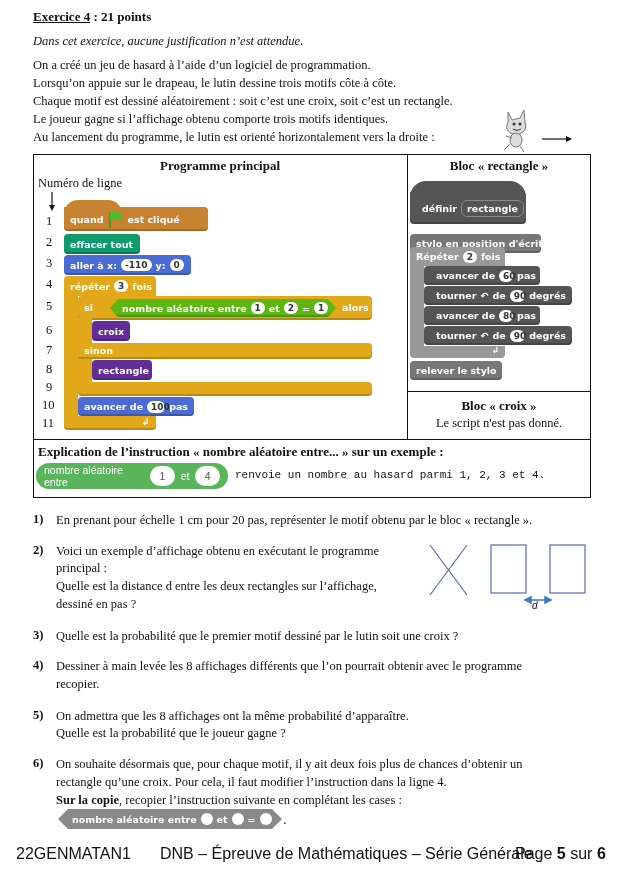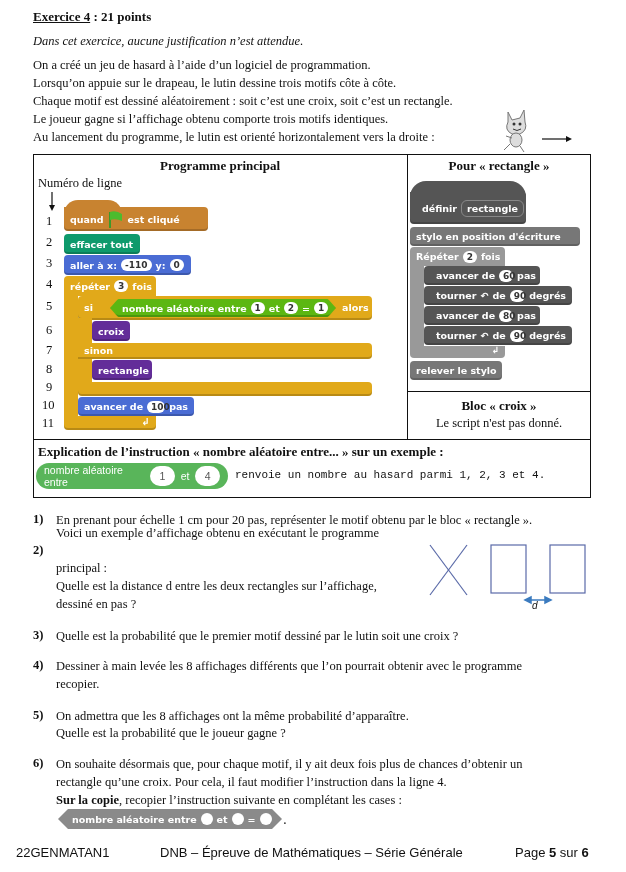--- a/index.html
+++ b/index.html
@@ -23,21 +23,21 @@
   .motion { background: #4a6cd4; }
   .control { background: #e1a91a; }
   .custom { background: #632d99; }
   .ops { background: #5cb712; }
   .dark { background: #555; padding-left: 12px; }
   .gray { background: #777; }
   .lightgray { background: #999; }
   .linenum { position: absolute; left: 46px; font-size: 12.5px; font-family: "Liberation Serif", serif; }
   .q-num { position: absolute; left: 33px; font-weight: bold; font-size: 12.5px; font-family: "Liberation Serif", serif; }
   .q-text { position: absolute; left: 56px; font-size: 12.5px; line-height: 18px; font-family: Liberation Serif, serif; }
-  .footer { position: absolute; top: 845px; font-family: "Liberation Sans", sans-serif; font-size: 13px; color: #111; }
+  .footer { position: absolute; top: 845px; font-family: "Liberation Sans", sans-serif; font-size: 16px; color: #111; }
 </style>
 </head>
 <body>
 
 <div class="abs title"><u>Exercice 4</u> <span>: 21 points</span></div>
 <div class="abs intro-italic">Dans cet exercice, aucune justification n’est attendue.</div>
 <div class="abs intro-line" style="top:58px">On a créé un jeu de hasard à l’aide d’un logiciel de programmation.</div>
 <div class="abs intro-line" style="top:76px">Lorsqu’on appuie sur le drapeau, le lutin dessine trois motifs côte à côte.</div>
 <div class="abs intro-line" style="top:94px">Chaque motif est dessiné aléatoirement : soit c’est une croix, soit c’est un rectangle.</div>
 <div class="abs intro-line" style="top:112px">Le joueur gagne si l’affichage obtenu comporte trois motifs identiques.</div>
@@ -135,28 +135,28 @@
       <span>rectangle</span>
     </div>
   <div class="abs control" style="left:78px;top:382px;width:294px;height:14px;border-radius:0 4px 4px 4px;box-shadow: inset 0 -2px 0 rgba(0,0,0,0.18)"></div>
   <div class="blk motion" style="left:78px;top:397px;width:116px;height:19px">
     <span>avancer de</span>
     <span class="slot">100</span>
     <span>pas</span>
   </div>
 </div>
 
-<div class="cell-title" style="left:407px;top:158px;width:184px">Pour « rectangle »</div>
+<div class="cell-title" style="left:407px;top:158px;width:184px">Bloc « rectangle »</div>
 <div class="scratch">
   <div class="abs dark" style="left:410px;top:181px;width:116px;height:16px;border-radius:30px 30px 0 0"></div>
   <div class="blk dark" style="left:410px;top:192px;width:116px;height:32px;border-radius:0 4px 4px 4px">
     <span>définir</span>
     <span style="border:1px solid #888;border-radius:6px;padding:2px 5px">rectangle</span>
   </div>
-  <div class="blk gray" style="left:410px;top:227px;width:170px;height:19px">
+  <div class="blk gray" style="left:410px;top:234px;width:131px;height:19px">
       <span>stylo en position d'écriture</span>
     </div>
   <div class="abs lightgray" style="left:410px;top:247px;width:95px;height:19px;border-radius:4px 4px 0 0"></div>
   <div class="blk" style="left:410px;top:247px;height:19px;box-shadow:none">
     <span>Répéter</span>
     <span class="slot">2</span>
     <span>fois</span>
   </div>
   <div class="abs lightgray" style="left:410px;top:265px;width:14px;height:86px"></div>
   <div class="blk dark" style="left:424px;top:266px;width:116px;height:19px">
@@ -200,21 +200,21 @@
   <span style="background:#fff;color:#555;border-radius:10px;width:26px;height:20px;display:inline-flex;align-items:center;justify-content:center">1</span>
   <span>et</span>
   <span style="background:#fff;color:#555;border-radius:10px;width:26px;height:20px;display:inline-flex;align-items:center;justify-content:center">4</span>
 </div>
 <div class="abs" style="left:235px;top:469px;font-family:Liberation Mono, monospace;font-size:11px">renvoie un nombre au hasard parmi 1, 2, 3 et 4.</div>
 
 <div class="q-num" style="top:512px">1)</div>
 <div class="q-text" style="top:511px">En prenant pour échelle 1 cm pour 20 pas, représenter le motif obtenu par le bloc « rectangle ».</div>
 
 <div class="q-num" style="top:543px">2)</div>
-<div class="q-text" style="top:524px">Voici un exemple d’affichage obtenu en exécutant le programme</div>
+<div class="q-text" style="top:542px">Voici un exemple d’affichage obtenu en exécutant le programme</div>
 <div class="q-text" style="top:559px">principal :</div>
 <div class="q-text" style="top:577px">Quelle est la distance d entre les deux rectangles sur l’affichage,</div>
 <div class="q-text" style="top:595px">dessiné en pas ?</div>
 
 <svg class="abs" style="left:425px;top:540px" width="170" height="75">
   <g stroke="#5a6aa8" stroke-width="1.2" fill="none">
     <line x1="5" y1="5" x2="42" y2="55"></line>
     <line x1="42" y1="5" x2="5" y2="55"></line>
     <rect x="66" y="5" width="35" height="48"></rect>
     <rect x="125" y="5" width="35" height="48"></rect>

